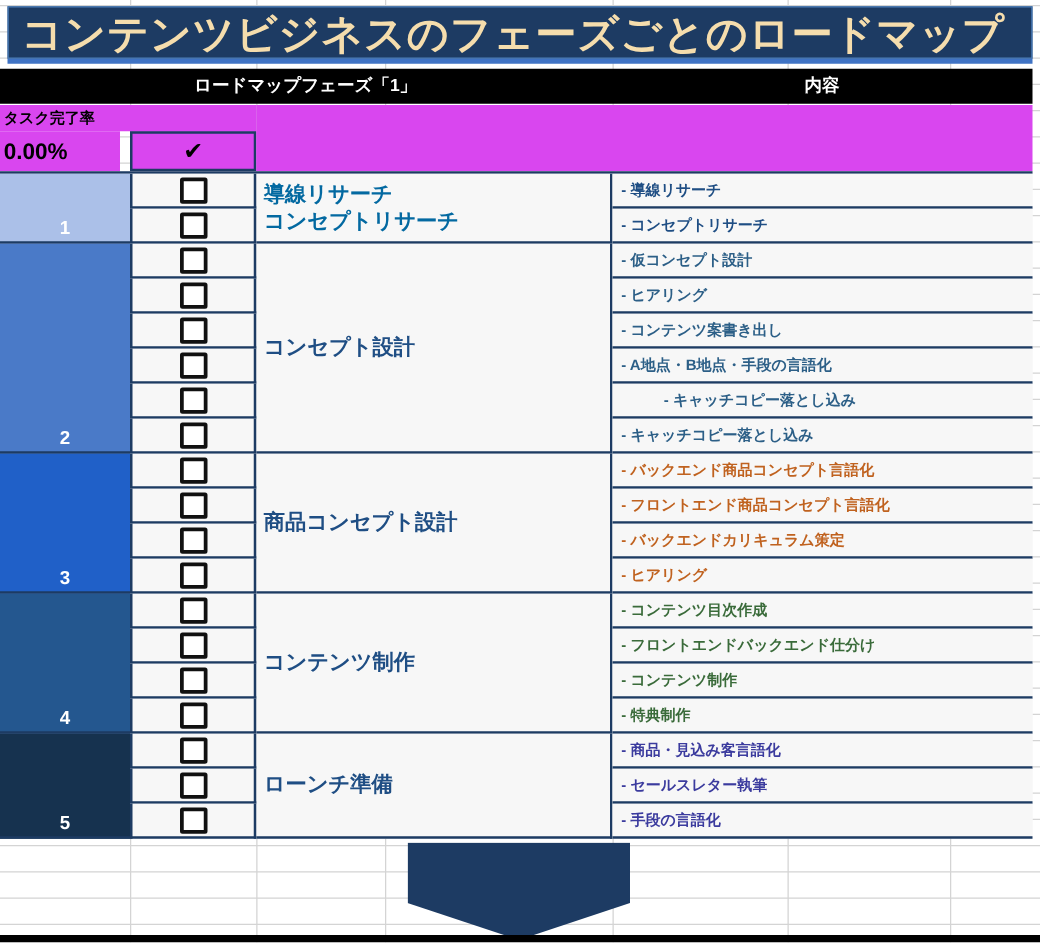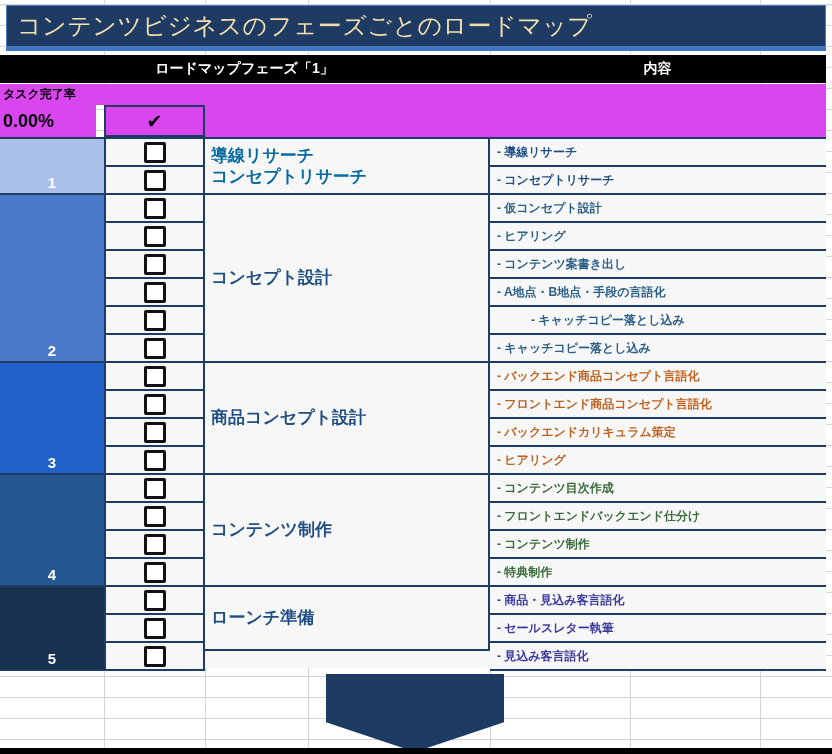--- a/index.html
+++ b/index.html
@@ -16,21 +16,21 @@
   .gl-h{position:absolute;left:0;right:0;height:1px;background:#d4d4d4;}
 
   
   .title-band{
     position:absolute;left:6px;top:5px;width:820px;height:42px;
     background:#1d3b63;border:1px solid #4a7ebb;
     box-sizing:border-box;z-index:3;
     display:flex;align-items:center;
   }
   .title-band .txt{
-    color:#f5ddad;font-size:24px;font-weight:normal;
+    color:#f5ddad;font-size:33px;font-weight:bold;
     letter-spacing:.5px;padding-left:10px;line-height:1;
     white-space:nowrap;
   }
   .title-underline{
     position:absolute;left:6px;top:47px;width:820px;height:4px;
     background:#3f73c4;z-index:3;
   }
 
   
   .hdr-band{
@@ -314,39 +314,39 @@
       </div>
       <div class="chkcell" style="top: 422px;">
         <div class="cbox"></div>
       </div>
       <div class="itemcell" style="top: 422px;">
         <div class="t" style="color: rgb(58, 107, 58); text-align: right;">- 特典制作</div>
       </div>
       <div class="phasecol" style="top: 450px; height: 84px; background: rgb(22, 50, 79);">
         <div class="num">5</div>
       </div>
-      <div class="titlecell" style="top: 450px; height: 64px; align-items: center;">
+      <div class="titlecell" style="top: 450px; height: 84px; align-items: center;">
         <div class="t" style="color: rgb(31, 78, 132);">ローンチ準備</div>
       </div>
       <div class="chkcell" style="top: 450px;">
         <div class="cbox"></div>
       </div>
       <div class="itemcell" style="top: 450px;">
         <div class="t" style="color: rgb(59, 59, 158);">- 商品・見込み客言語化</div>
       </div>
       <div class="chkcell" style="top: 478px;">
         <div class="cbox"></div>
       </div>
       <div class="itemcell" style="top: 478px;">
         <div class="t" style="color: rgb(59, 59, 158);">- セールスレター執筆</div>
       </div>
       <div class="chkcell" style="top: 506px;">
         <div class="cbox"></div>
       </div>
       <div class="itemcell" style="top: 506px;">
-        <div class="t" style="color: rgb(59, 59, 158);">- 見込み客言語化</div>
+        <div class="t" style="color: rgb(59, 59, 158);">- 手段の言語化</div>
       </div>
     </div>
 
   <div class="arrow"></div>
 
   <div class="botbar"></div>
 </div>
 
 </body></html>

